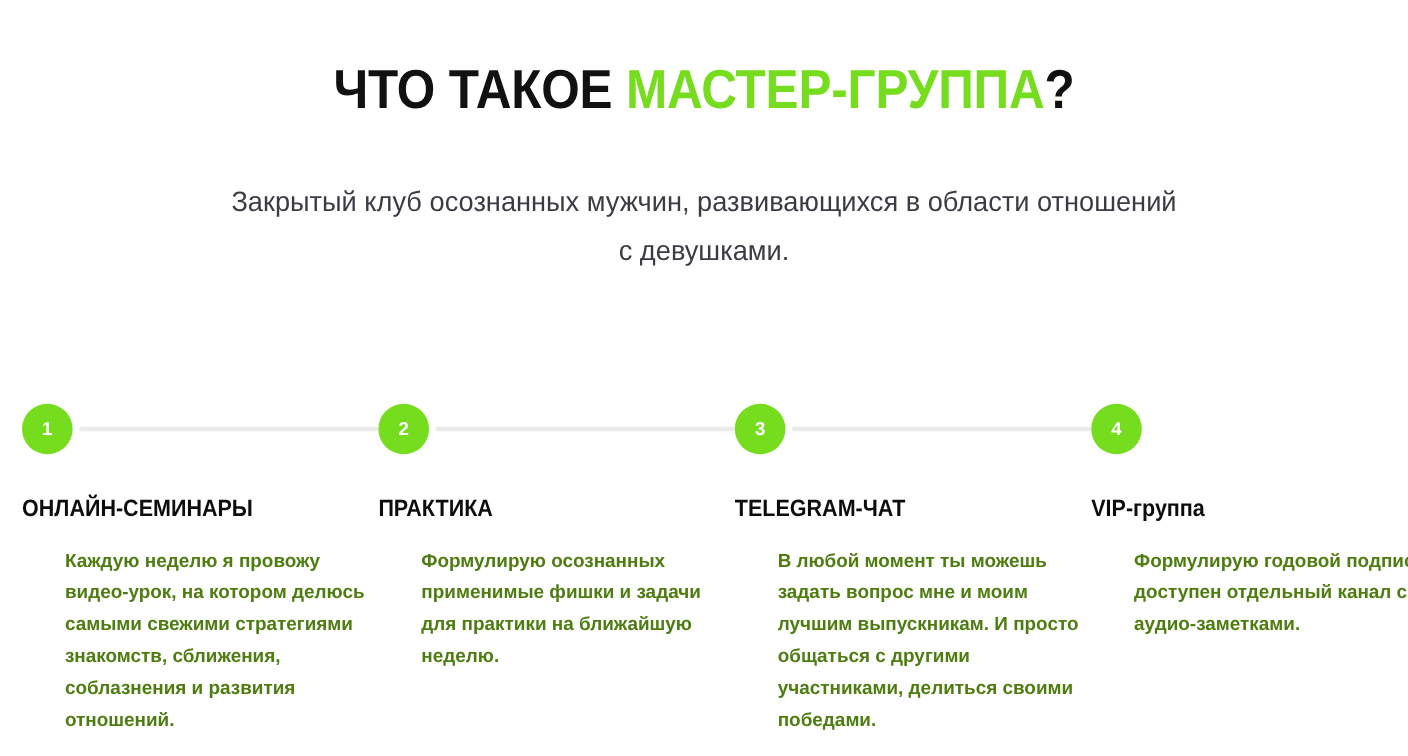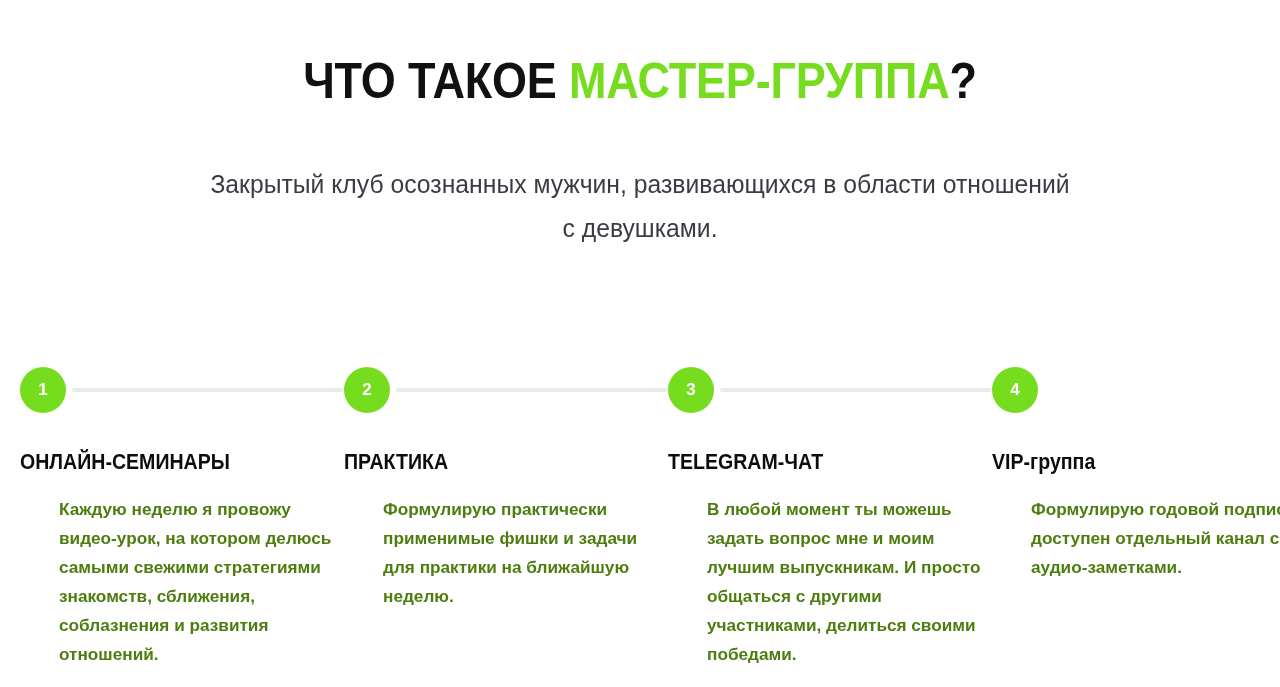--- a/index.html
+++ b/index.html
@@ -153,21 +153,21 @@
       <div class="step-heading">ОНЛАЙН-СЕМИНАРЫ</div>
       <div class="step-body">Каждую неделю я провожу видео-урок, на котором делюсь самыми свежими стратегиями знакомств, сближения, соблазнения и развития отношений.</div>
     </div>
 
     <div class="step step-2">
       <div class="badge-row">
         <div class="badge">2</div>
         <div class="connector"></div>
       </div>
       <div class="step-heading">ПРАКТИКА</div>
-      <div class="step-body">Формулирую практически применимые фишки и задачи для практики на ближайшую неделю.</div>
+      <div class="step-body">Формулирую осознанных применимые фишки и задачи для практики на ближайшую неделю.</div>
     </div>
 
     <div class="step step-3">
       <div class="badge-row">
         <div class="badge">3</div>
         <div class="connector"></div>
       </div>
       <div class="step-heading">TELEGRAM-ЧАТ</div>
       <div class="step-body">В любой момент ты можешь задать вопрос мне и моим лучшим выпускникам. И просто общаться с другими участниками, делиться своими победами.</div>
     </div>

